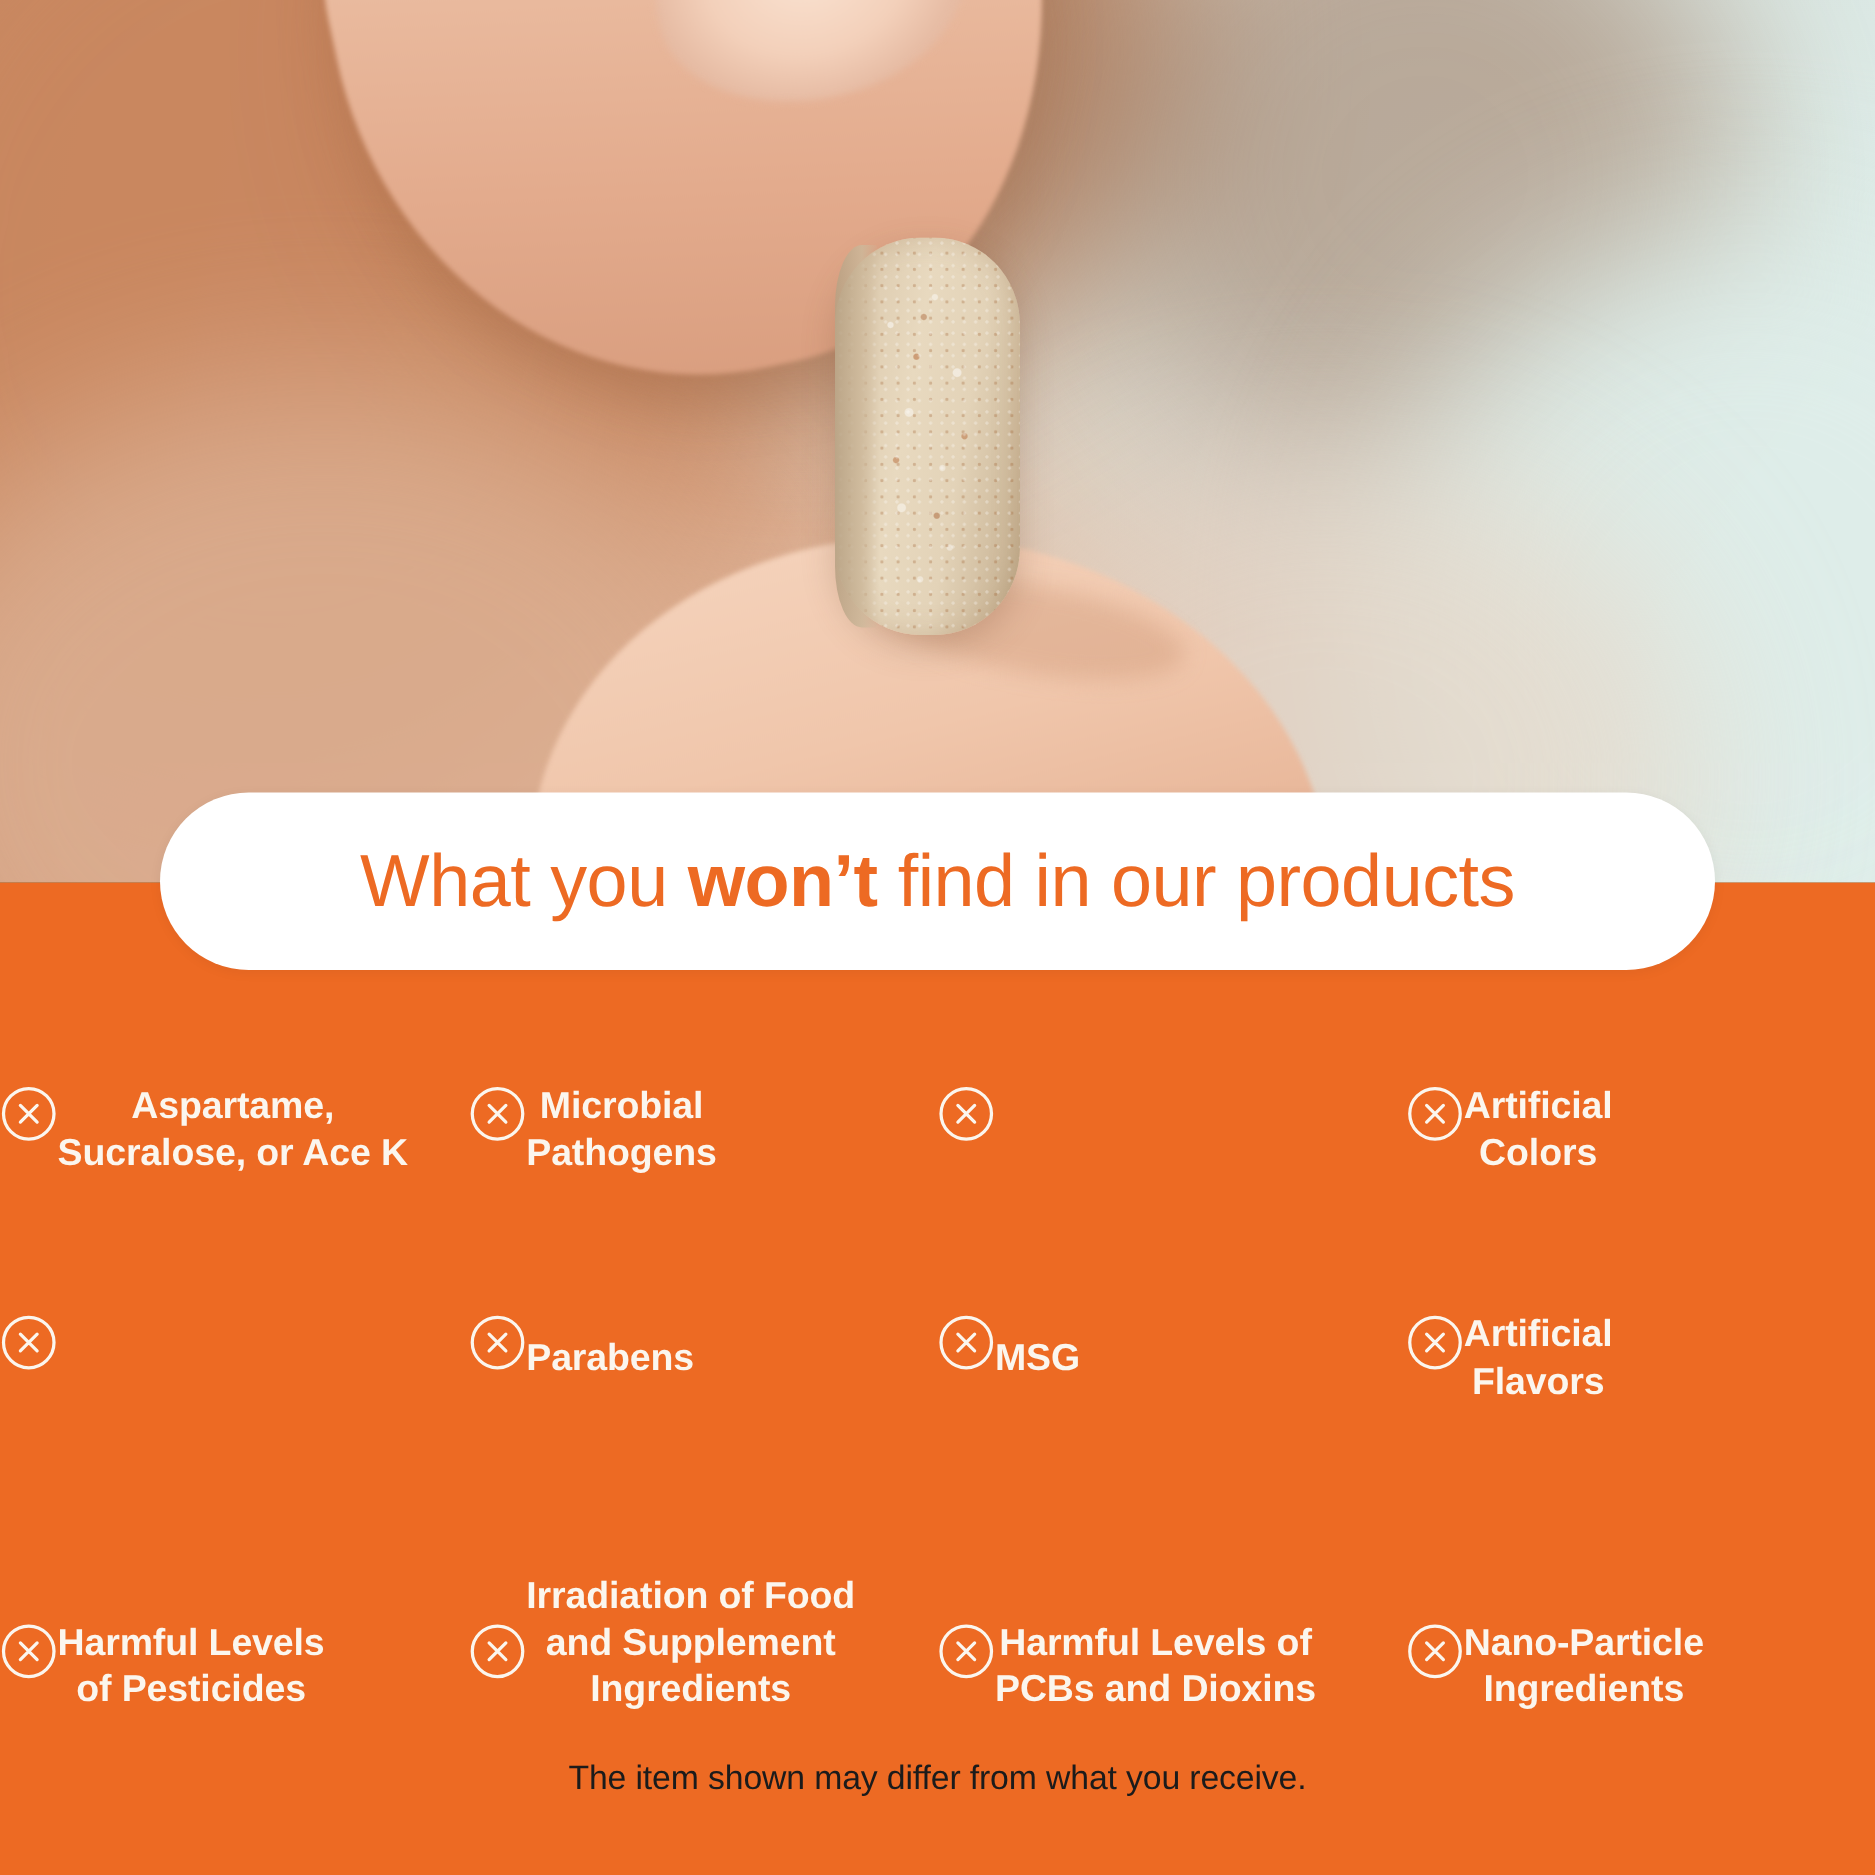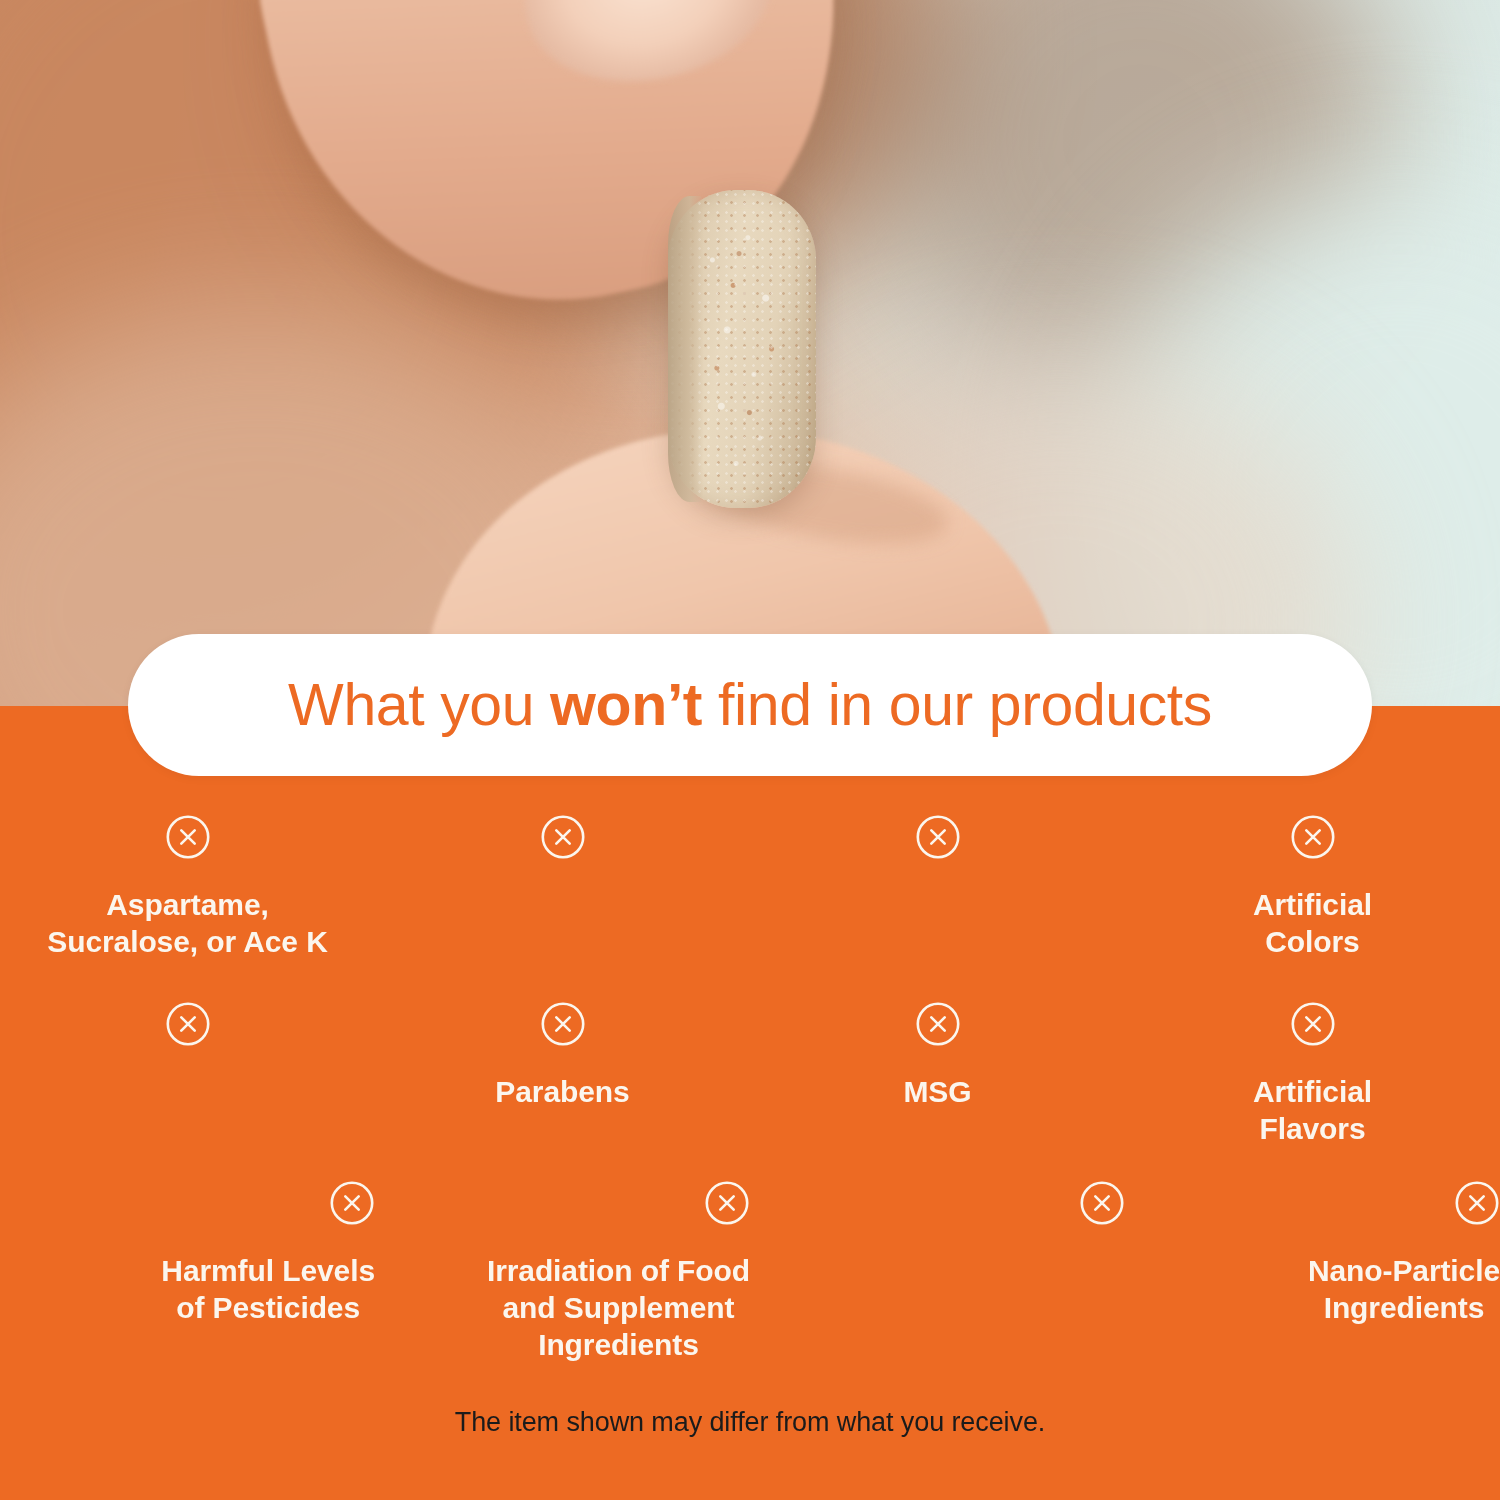--- a/index.html
+++ b/index.html
@@ -191,21 +191,21 @@
     top: 806px;
     width: 1500px;
     display: grid;
     grid-template-columns: repeat(4, 375px);
     row-gap: 0;
   }
   .grid-row { display: contents; }
 
   .item {
     display: flex;
-    flex-direction: column;
+    flex-direction: row;
     align-items: center;
     text-align: center;
     padding-top: 8px;
   }
   .row1 .item { height: 179px; }
   .row2 .item { height: 171px; }
   .row3 .item { height: 190px; align-items: flex-end; }
 
   .x-icon {
     width: 46px;
@@ -279,20 +279,21 @@
         </span>
         <span class="item-label">Aspartame,<br>Sucralose, or Ace K</span>
       </div>
       <div class="item">
         <span class="x-icon">
           <svg viewBox="0 0 46 46" width="46" height="46" aria-hidden="true">
             <circle cx="23" cy="23" r="20.2" fill="none" stroke="#FBF6EE" stroke-width="2.6"></circle>
             <path d="M16.3 16.3 L29.7 29.7 M29.7 16.3 L16.3 29.7" stroke="#FBF6EE" stroke-width="2.6" stroke-linecap="round"></path>
           </svg>
         </span>
+        <span class="item-label">Microbial<br>Pathogens</span>
       </div>
       <div class="item">
         <span class="x-icon">
           <svg viewBox="0 0 46 46" width="46" height="46" aria-hidden="true">
             <circle cx="23" cy="23" r="20.2" fill="none" stroke="#FBF6EE" stroke-width="2.6"></circle>
             <path d="M16.3 16.3 L29.7 29.7 M29.7 16.3 L16.3 29.7" stroke="#FBF6EE" stroke-width="2.6" stroke-linecap="round"></path>
           </svg>
         </span>
       </div>
       <div class="item">
@@ -363,20 +364,21 @@
         </span>
         <span class="item-label">Irradiation of Food<br>and Supplement<br>Ingredients</span>
       </div>
       <div class="item">
         <span class="x-icon">
           <svg viewBox="0 0 46 46" width="46" height="46" aria-hidden="true">
             <circle cx="23" cy="23" r="20.2" fill="none" stroke="#FBF6EE" stroke-width="2.6"></circle>
             <path d="M16.3 16.3 L29.7 29.7 M29.7 16.3 L16.3 29.7" stroke="#FBF6EE" stroke-width="2.6" stroke-linecap="round"></path>
           </svg>
         </span>
+        <span class="item-label">Harmful Levels of<br>PCBs and Dioxins</span>
       </div>
       <div class="item">
         <span class="x-icon">
           <svg viewBox="0 0 46 46" width="46" height="46" aria-hidden="true">
             <circle cx="23" cy="23" r="20.2" fill="none" stroke="#FBF6EE" stroke-width="2.6"></circle>
             <path d="M16.3 16.3 L29.7 29.7 M29.7 16.3 L16.3 29.7" stroke="#FBF6EE" stroke-width="2.6" stroke-linecap="round"></path>
           </svg>
         </span>
         <span class="item-label">Nano-Particle<br>Ingredients</span>
       </div>

